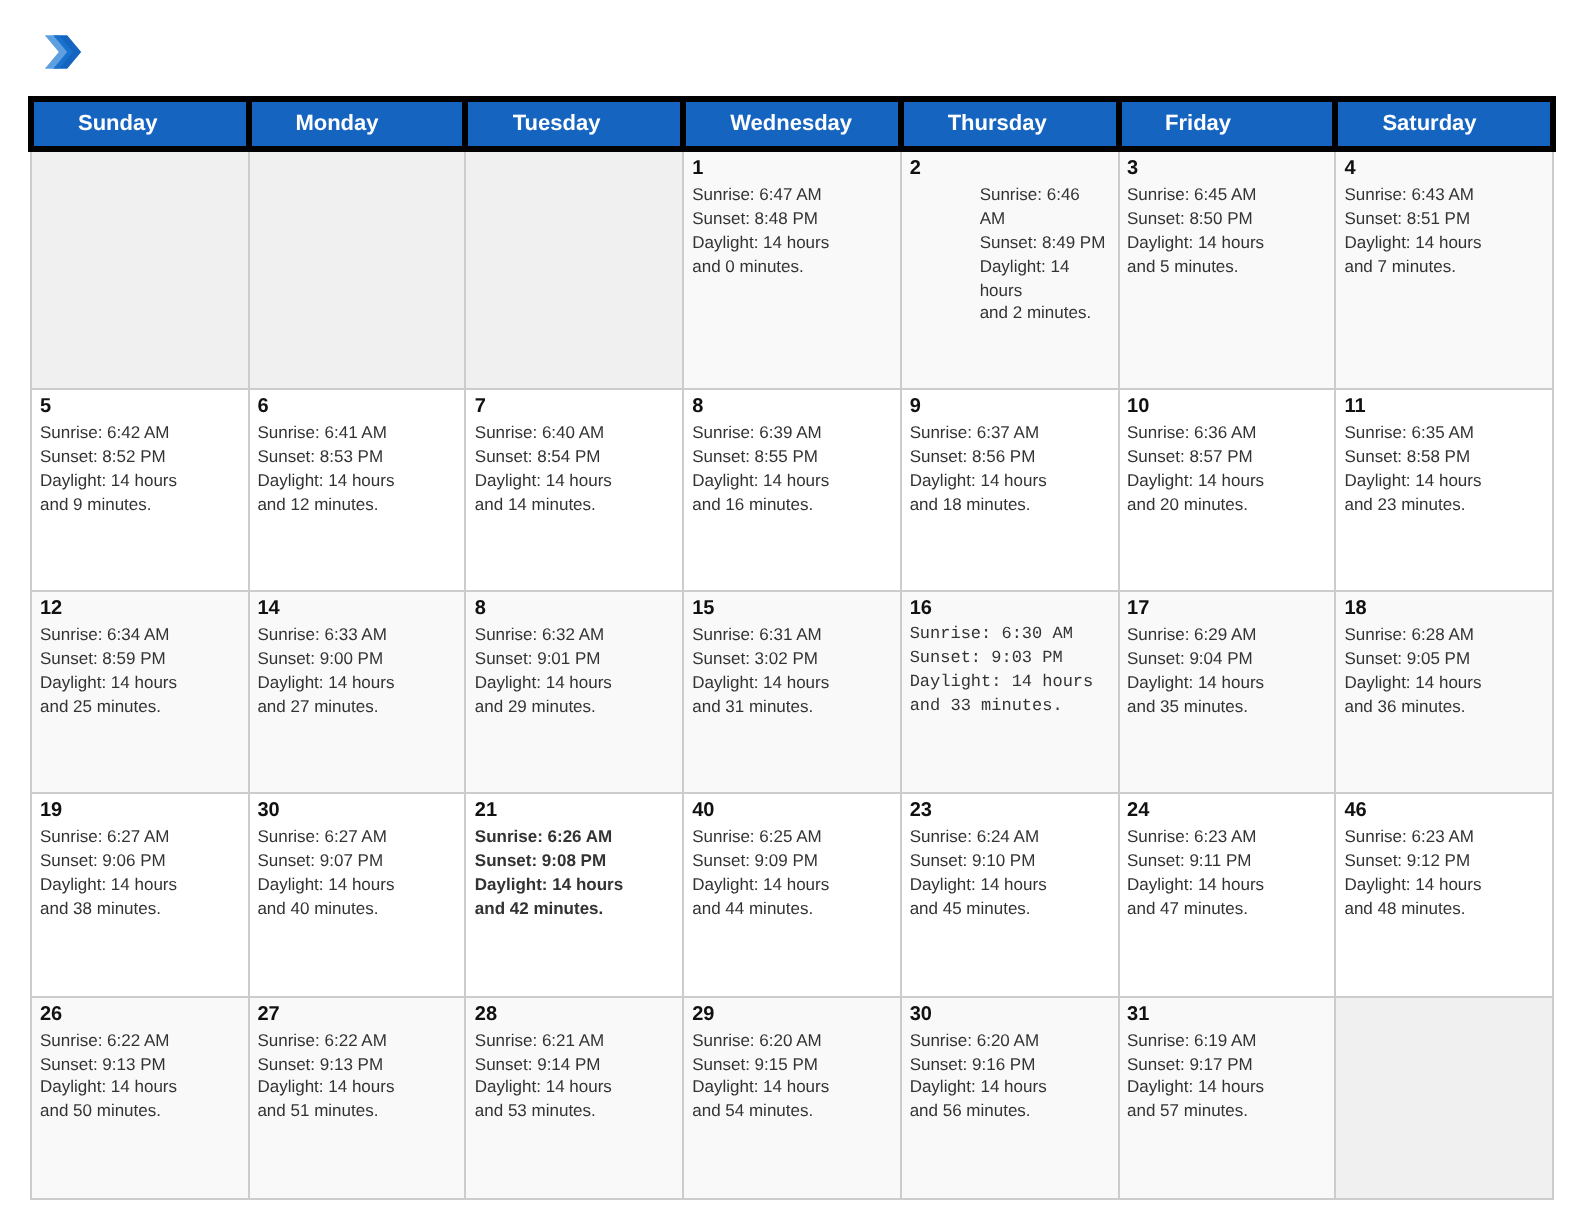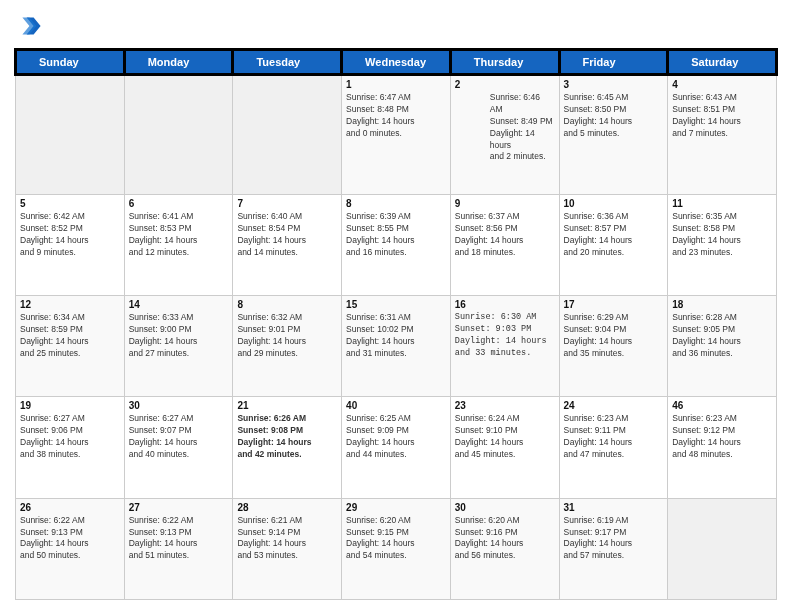--- a/index.html
+++ b/index.html
@@ -244,21 +244,21 @@
           <td>
             <span class="day-number">8</span>
             <div class="day-info" style="white-space: pre-line;">Sunrise: 6:32 AM
 Sunset: 9:01 PM
 Daylight: 14 hours
 and 29 minutes.</div>
           </td>
           <td>
             <span class="day-number">15</span>
             <div class="day-info" style="white-space: pre-line;">Sunrise: 6:31 AM
-Sunset: 10:02 PM
+Sunset: 3:02 PM
 Daylight: 14 hours
 and 31 minutes.</div>
           </td>
           <td>
             <span class="day-number">16</span>
             <div class="day-info" style="white-space: pre-line; font-family: Liberation Mono, monospace;">Sunrise: 6:30 AM
 Sunset: 9:03 PM
 Daylight: 14 hours
 and 33 minutes.</div>
           </td>

